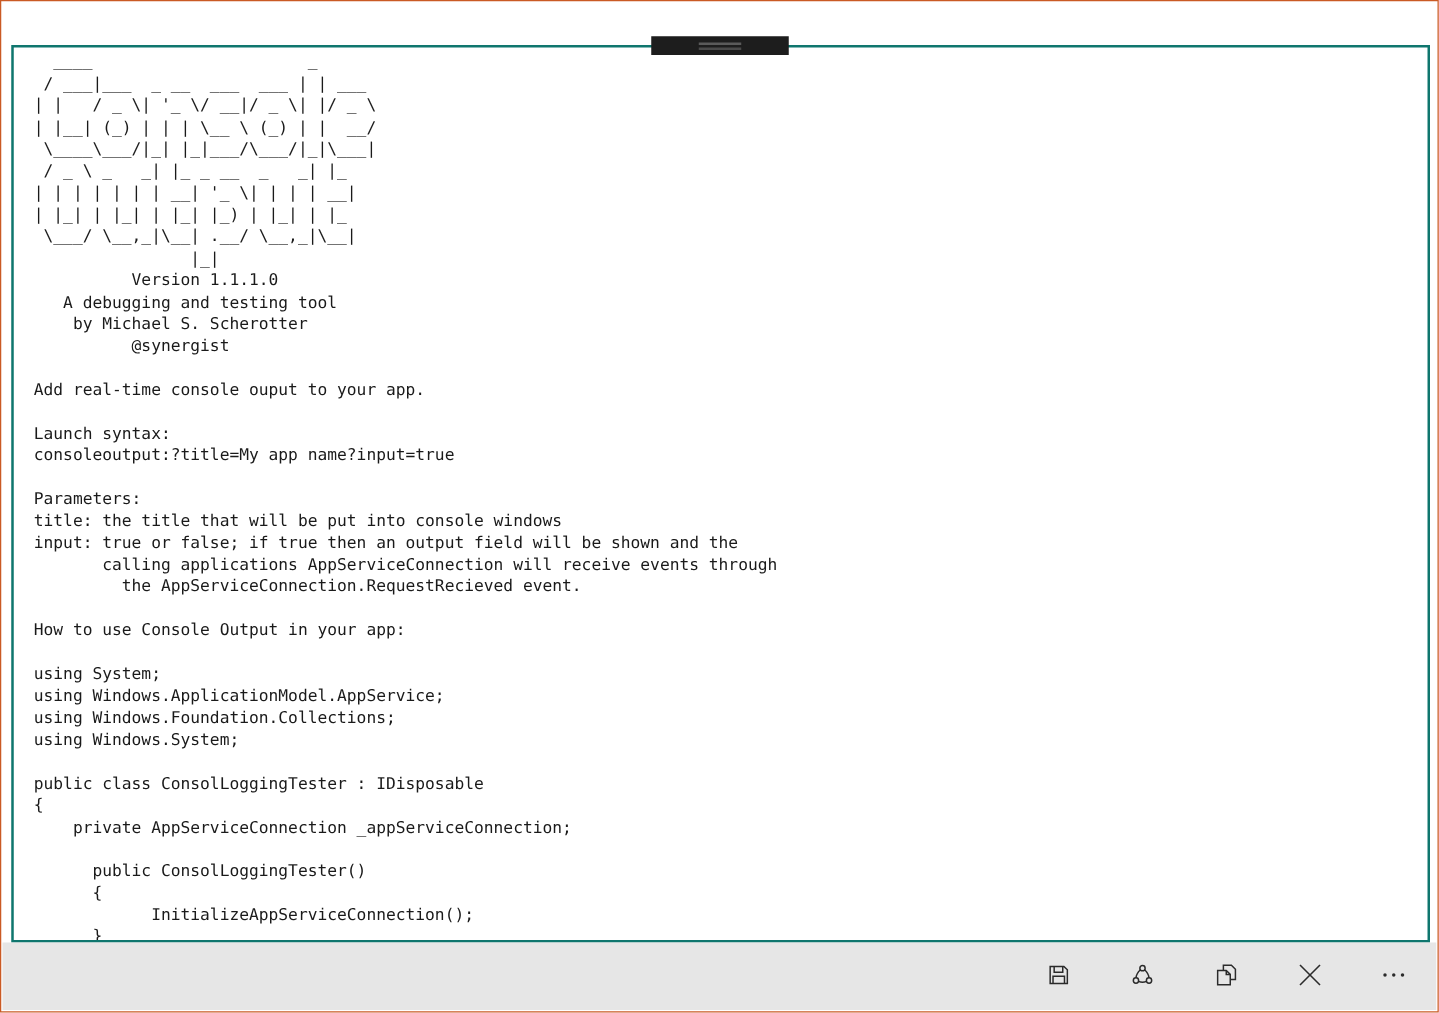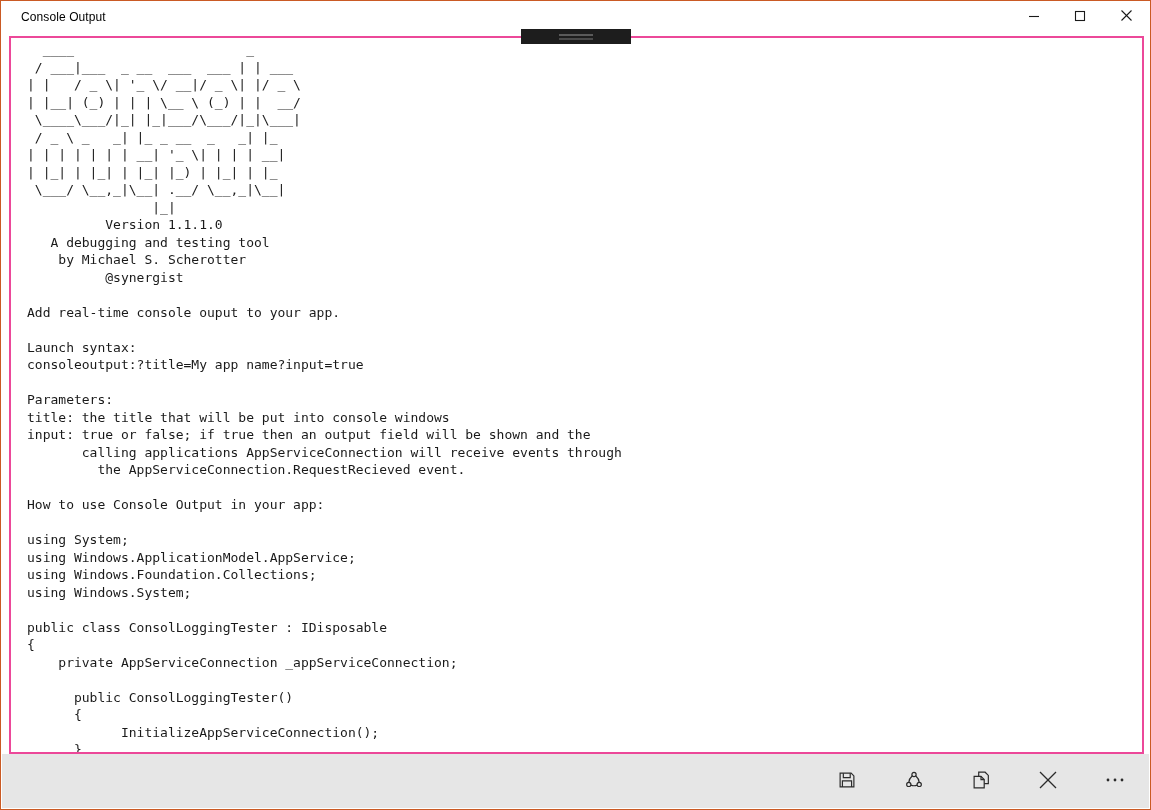--- a/index.html
+++ b/index.html
@@ -37,21 +37,21 @@
     position:absolute; left:50%; top:28px; transform:translateX(-50%);
     width:110px; height:15px; background:#1d1d1d; z-index:5;
     display:flex; align-items:center; justify-content:center;
   }
   .grabber-handle {
     width:34px; height:6px; border-top:2px solid #5a5a5a; border-bottom:2px solid #4a4a4a;
   }
   
   .console-frame {
     position:absolute; left:8px; top:35px; right:6px; bottom:55px;
-    border:2px solid #ec4899;
+    border:2px solid #0f766e;
     background:#fff;
     overflow:hidden;
   }
   .console-pre {
     font-family:"DejaVu Sans Mono","Liberation Mono",monospace;
     font-size:13px; line-height:17.5px;
     color:#1a1a1a;
     padding:3px 0 0 16px;
     white-space:pre;
   }
@@ -67,47 +67,20 @@
     display:flex; align-items:center; justify-content:center;
     background:none; border:none; cursor:default;
   }
   .appbar-btn svg { stroke:#2b2b2b; fill:none; stroke-width:1.3; }
 </style>
 </head>
 <body>
 
 <div class="window">
 
-  <div class="titlebar">
-    <span class="titlebar-title">Console Output</span>
-    <div class="caption-buttons">
-      <div class="caption-btn">
-        <span>
-          <svg width="12" height="12" viewBox="0 0 12 12">
-              <line x1="1" y1="6.5" x2="11" y2="6.5" stroke-width="1.1"></line>
-            </svg>
-        </span>
-      </div>
-      <div class="caption-btn">
-        <span>
-          <svg width="12" height="12" viewBox="0 0 12 12">
-              <rect x="1.5" y="1.5" width="9" height="9" fill="none" stroke-width="1.1"></rect>
-            </svg>
-        </span>
-      </div>
-      <div class="caption-btn">
-        <span>
-          <svg width="13" height="13" viewBox="0 0 13 13">
-              <line x1="1.5" y1="1.5" x2="11.5" y2="11.5" stroke-width="1.1"></line>
-              <line x1="11.5" y1="1.5" x2="1.5" y2="11.5" stroke-width="1.1"></line>
-            </svg>
-        </span>
-      </div>
-    </div>
-  </div>
 
   <div class="grabber">
     <div class="grabber-handle"></div>
   </div>
 
   <div class="console-frame">
     <pre class="console-pre">  ____                      _      
  / ___|___  _ __  ___  ___ | | ___ 
 | |   / _ \| '_ \/ __|/ _ \| |/ _ \
 | |__| (_) | | | \__ \ (_) | |  __/

